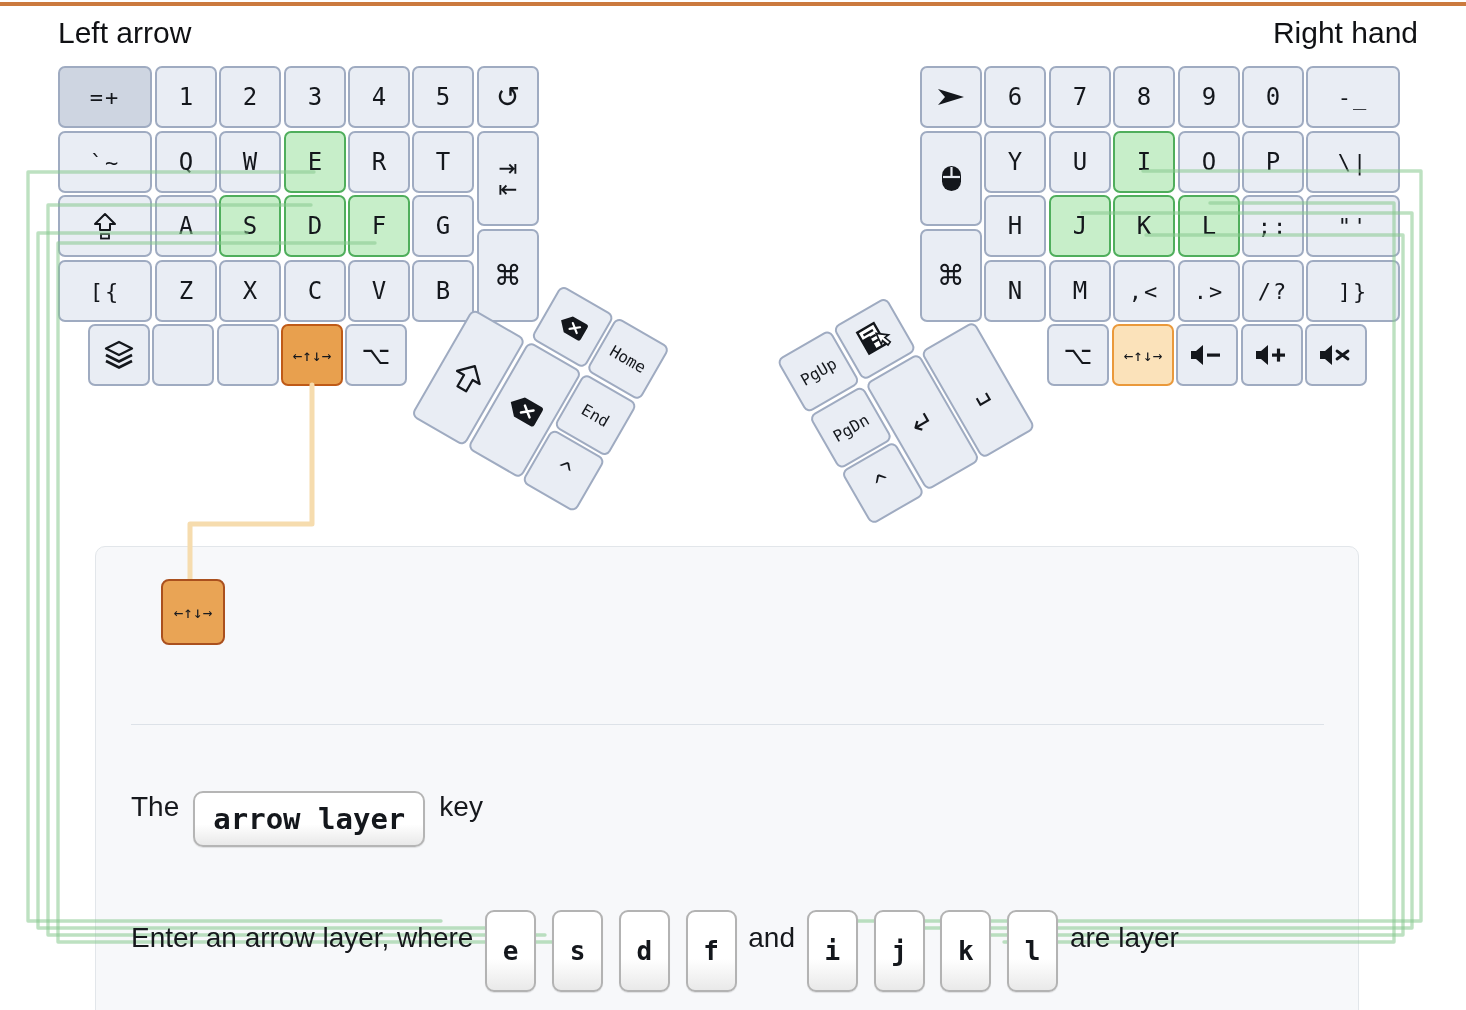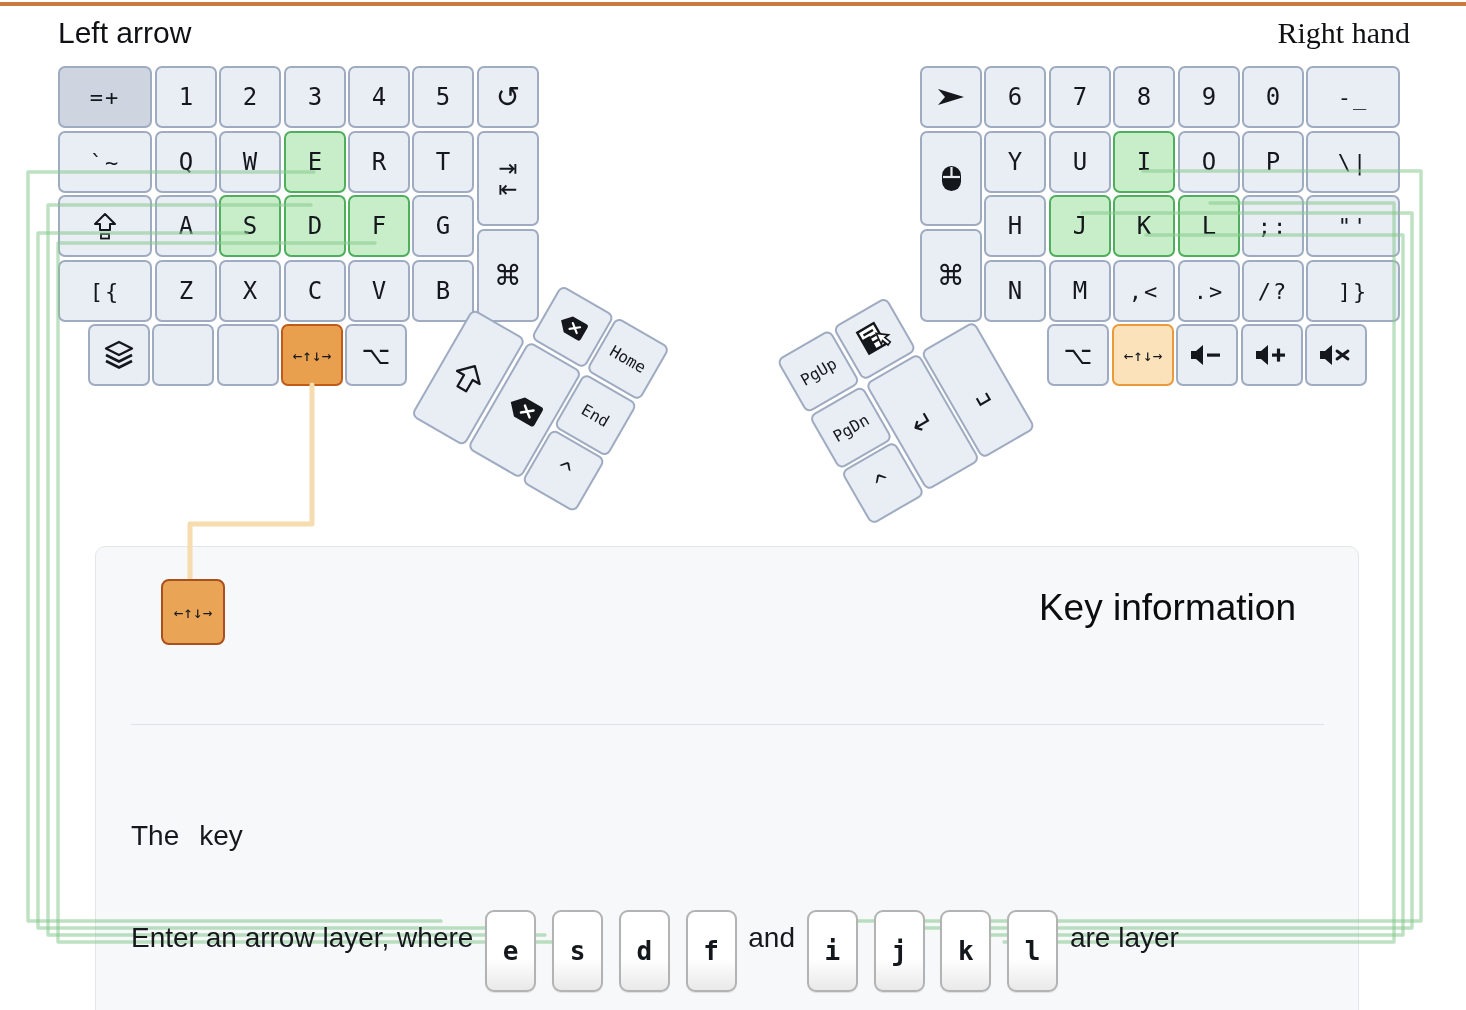--- a/index.html
+++ b/index.html
@@ -3,21 +3,21 @@
 <meta charset="utf-8">
 <style>
   html,body{margin:0;padding:0;}
   body{
     width:1466px;height:1010px;position:relative;overflow:hidden;
     background:#ffffff;font-family:"Liberation Sans", sans-serif;
   }
   #accent-bar{position:absolute;left:0;top:2px;width:1466px;height:4px;}
   .hand-title{position:absolute;top:16px;font-size:30px;font-weight:500;color:#101114;}
   #left-title{left:58px;}
-  #right-title{right:56px;font-family:Liberation Serif, serif;}
+  #right-title{right:48px;}
 
   .board{position:absolute;z-index:1;}
   #left-board{left:58px;top:66px;width:482px;height:322px;}
   #right-board{left:920px;top:66px;width:482px;height:322px;}
   .thumb{position:absolute;width:196px;height:196px;z-index:1;}
   #left-thumb{left:505px;top:252px;transform:rotate(30deg);transform-origin:0 0;}
   #right-thumb{left:776px;top:360px;transform:rotate(-30deg);transform-origin:0 0;}
 
   .key{
     position:absolute;box-sizing:border-box;
@@ -47,22 +47,22 @@
     background:#e9a455;border:2.5px solid #aa501e;border-radius:8px;
     display:flex;align-items:center;justify-content:center;z-index:3;
     font-family:"DejaVu Sans Mono", monospace;font-size:16px;color:#1a1c20;
   }
   #panel-title{
     position:absolute;top:40px;right:62px;font-size:37px;font-weight:500;color:#0c0d0f;z-index:3;
   }
   #panel-divider{position:absolute;left:35px;right:34px;top:177px;border-top:1.5px solid #dde2e8;}
   .seg{position:relative;z-index:3;}
   #line1{
-    position:absolute;left:35px;top:244px;display:flex;gap:20px;
-    font-size:28px;color:#16181c;z-index:3;margin-top:29px;
+    position:absolute;left:35px;top:244px;display:flex;gap:14px;
+    font-size:28px;color:#16181c;z-index:3;
   }
   .kbd-big{
     display:inline-block;padding:9px 18px;border:2px solid #b5b5b5;border-radius:10px;
     background:linear-gradient(#ffffff 60%, #e9e9e9);
     font-family:"DejaVu Sans Mono", monospace;font-weight:bold;font-size:29px;color:#14171c;
     box-shadow:0 1px 1px rgba(0,0,0,.10);
   }
   #line2{
     position:absolute;left:35px;top:330px;width:1145px;
     font-size:28px;color:#16181c;line-height:66px;
@@ -354,24 +354,24 @@
     <div class="key" style="left: 65px; top: 65px; width: 62px; height: 124px;">
       <span class="ticon" style="font-size:27px">↵</span>
     </div>
     <div class="key" style="left: 129px; top: 65px; width: 62px; height: 124px;">
       <span class="ticon" style="font-size:26px">␣</span>
     </div>
   </div>
 
 <div id="info-panel">
   <div id="panel-selected-key">←↑↓→</div>
-  <div id="panel-title">Key information</div>
   <div id="panel-divider"></div>
   <div id="line1">
     <span class="seg">The</span>
+    <span class="kbd-big">arrow layer</span>
     <span class="seg">key</span>
   </div>
   <p id="line2">
     <span class="seg">Enter an arrow layer, where</span>
     <span id="chips-left"><span class="chip">e</span> <span class="chip">s</span> <span class="chip">d</span> <span class="chip">f</span> </span>
     <span class="seg">and</span>
     <span id="chips-right"><span class="chip">i</span> <span class="chip">j</span> <span class="chip">k</span> <span class="chip">l</span> </span>
     <span class="seg">are layer</span>
     <span class="seg" id="wrap-word">keys.</span>
   </p>

